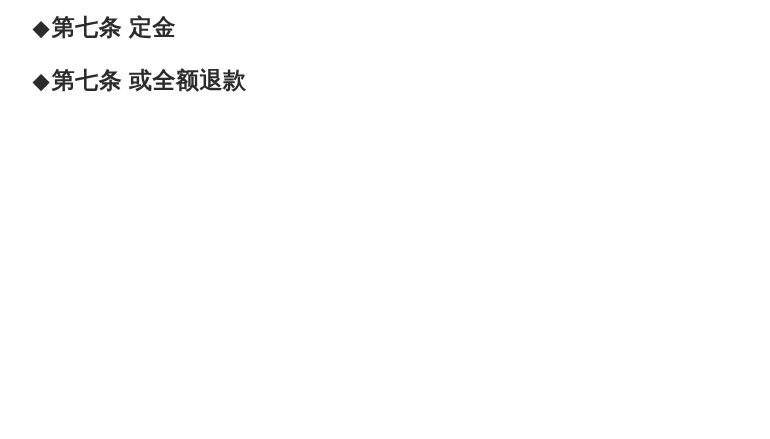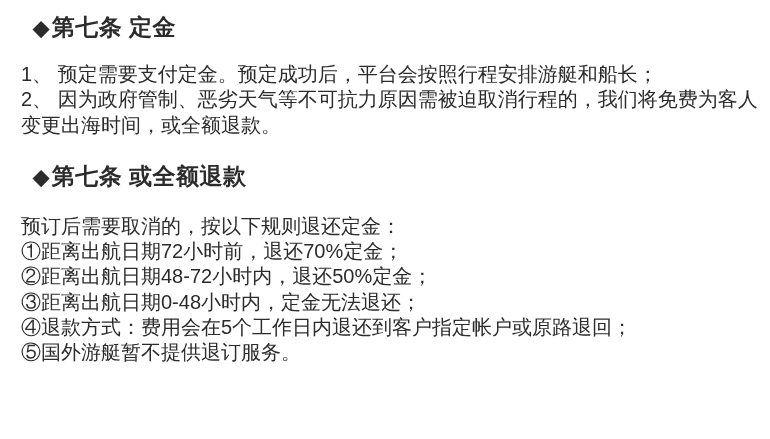--- a/index.html
+++ b/index.html
@@ -47,30 +47,17 @@
     white-space: nowrap;
   }
 </style>
 </head>
 <body>
 
 <div class="doc">
 
   <h1 class="section-title"><span class="bullet">◆</span><span>第七条 定金</span></h1>
 
-  <div class="para">
-    <div class="line">1、 预定需要支付定金。预定成功后，平台会按照行程安排游艇和船长；</div>
-    <div class="line">2、 因为政府管制、恶劣天气等不可抗力原因需被迫取消行程的，我们将免费为客人</div>
-    <div class="line">变更出海时间，或全额退款。</div>
-  </div>
 
   <h1 class="section-title second"><span class="bullet">◆</span><span>第七条 或全额退款</span></h1>
 
-  <div class="para second">
-    <div class="line">预订后需要取消的，按以下规则退还定金：</div>
-    <div class="line">①距离出航日期72小时前，退还70%定金；</div>
-    <div class="line">②距离出航日期48-72小时内，退还50%定金；</div>
-    <div class="line">③距离出航日期0-48小时内，定金无法退还；</div>
-    <div class="line">④退款方式：费用会在5个工作日内退还到客户指定帐户或原路退回；</div>
-    <div class="line">⑤国外游艇暂不提供退订服务。</div>
-  </div>
 
 </div>
 
 </body></html>

